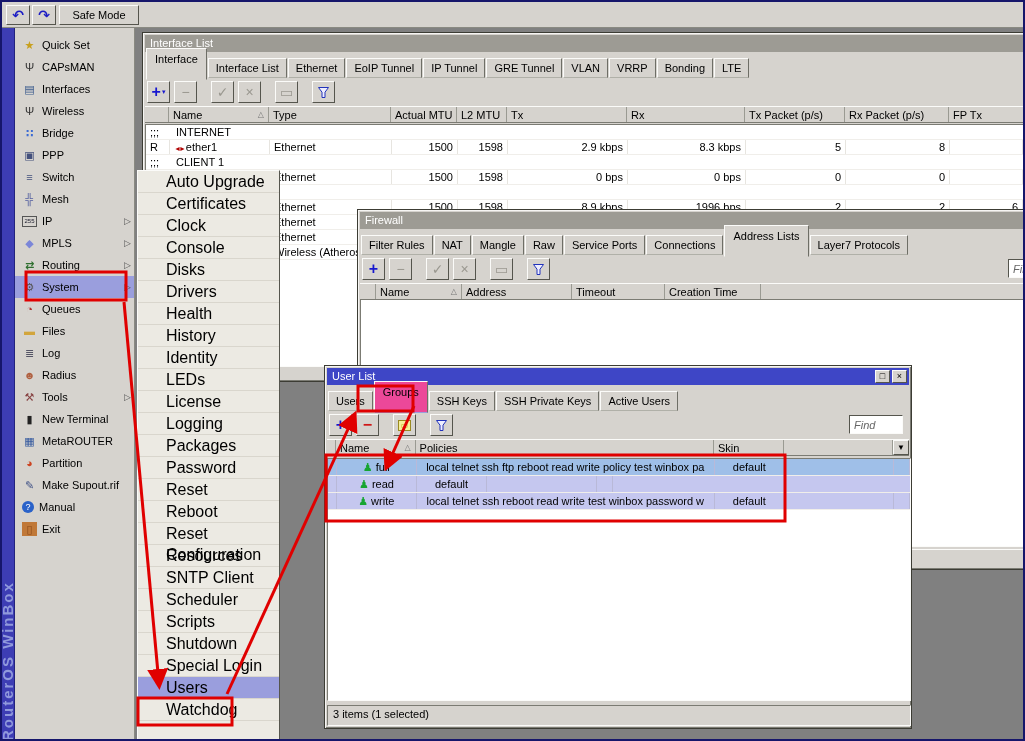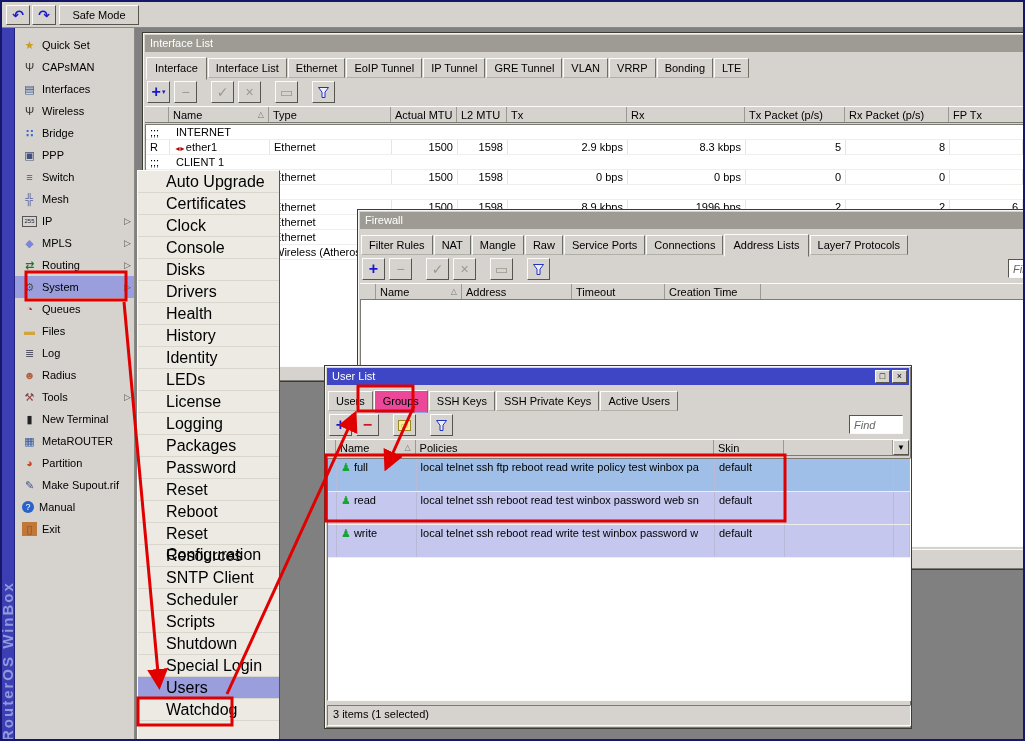--- a/index.html
+++ b/index.html
@@ -41,21 +41,21 @@
               background:#9d9b94; position:relative; }
   .titlebar.active { background:#3e46c6; }
   .winbtns { position:absolute; right:2px; top:2px; display:flex; gap:2px; }
   .wbtn { width:15px; height:13px; background:#d6d3ce; border:1px solid;
           border-color:#fbfbf9 #55554d #55554d #fbfbf9; font-size:9px; line-height:11px;
           text-align:center; color:#000; }
   .tabstrip { display:flex; align-items:flex-end; height:26px; padding:2px 1px 0 1px; }
   .tab { font-size:11px; color:#000; padding:3px 7px; background:#d6d3ce;
          border:1px solid; border-color:#fbfbf9 #6e6e66 #b0b0a8 #fbfbf9; margin-right:1px;
          white-space:nowrap; }
-  .tab.active { border-bottom-color:#d6d3ce; padding:4px 8px 5px; margin-bottom:-2px;
+  .tab.active { border-bottom-color:#d6d3ce; padding:4px 8px 14px; margin-bottom:-2px;
                 position:relative; z-index:2; }
   .tab.active.sel { background:#ec4899; border-bottom-color:#9a9edd; }
   .toolbar { display:flex; align-items:center; gap:4px; padding:3px 2px; position:relative; }
   .tbtn { width:23px; height:22px; background:#d6d3ce; border:1px solid;
           border-color:#fbfbf9 #55554d #55554d #fbfbf9; display:flex; align-items:center;
           justify-content:center; font-size:14px; color:#9a9890; }
   .tbtn .plus { color:#1717cf; font-weight:bold; font-size:16px; line-height:14px; }
   .tbtn .minus-on { color:#cf1717; font-weight:bold; font-size:16px; line-height:14px; }
   .tbtn .caret { font-size:7px; color:#1717cf; margin-left:1px; }
   .gap { width:6px; }
@@ -76,21 +76,21 @@
   .ethicon { font-style:normal; font-size:7px; color:#b00000; margin-right:2px; letter-spacing:-2px; }
 
   
   .ir { height:15px; line-height:14px; }
   .ic0{width:24px}.ic1{width:100px}.ic2{width:122px}.ic3{width:66px}.ic4{width:50px}
   .ic5{width:120px}.ic6{width:118px}.ic7{width:100px}.ic8{width:104px}.ic9{flex:1}
   
   .fc0{width:16px}.fc1{width:86px}.fc2{width:110px}.fc3{width:93px}.fc4{width:96px}.fc5{flex:1}
   
   .uc0{width:8px}.uc1{width:80px}.uc2{width:300px}.uc3{width:70px}.uc4{width:110px}.uc5{width:16px}
-  .ur { height:33px; line-height:16px; }
+  .ur { height:17px; line-height:16px;text-align:center; }
   .ur.sel-main { background:#9fbfe8; }
   .ur.sel-soft { background:#c5c7ef; }
   .ur .tc { border-right-color:#b9b9d8; }
   .gicon { font-style:normal; color:#17a531; font-size:11px; margin-right:3px; }
   .ddbtn { background:#d6d3ce; border:1px solid; border-color:#fbfbf9 #55554d #55554d #fbfbf9;
            font-size:8px; color:#000; display:flex; align-items:center; justify-content:center; }
 
   .whitebody { position:absolute; background:#fff; border:1px solid;
                border-color:#7b7b73 #fbfbf9 #fbfbf9 #7b7b73; }
   .footerbar { position:absolute; background:#d6d3ce; border-top:1px solid #fbfbf9; }
@@ -568,21 +568,20 @@
           <span class="tc uc0"></span>
           <span class="tc uc1"><i class="gicon">♟</i><span>full</span></span>
           <span class="tc uc2">local telnet ssh ftp reboot read write policy test winbox pa</span>
           <span class="tc uc3">default</span>
           <span class="tc uc4"></span>
           <span class="tc uc5"></span>
         </div>
           <div class="trow ur sel-soft">
           <span class="tc uc0"></span>
           <span class="tc uc1"><i class="gicon">♟</i><span>read</span></span>
-          <span class="tc uc2">local telnet ssh reboot read test winbox password web sn</span>
           <span class="tc uc3">default</span>
           <span class="tc uc4"></span>
           <span class="tc uc5"></span>
         </div>
           <div class="trow ur sel-soft">
           <span class="tc uc0"></span>
           <span class="tc uc1"><i class="gicon">♟</i><span>write</span></span>
           <span class="tc uc2">local telnet ssh reboot read write test winbox password w</span>
           <span class="tc uc3">default</span>
           <span class="tc uc4"></span>

